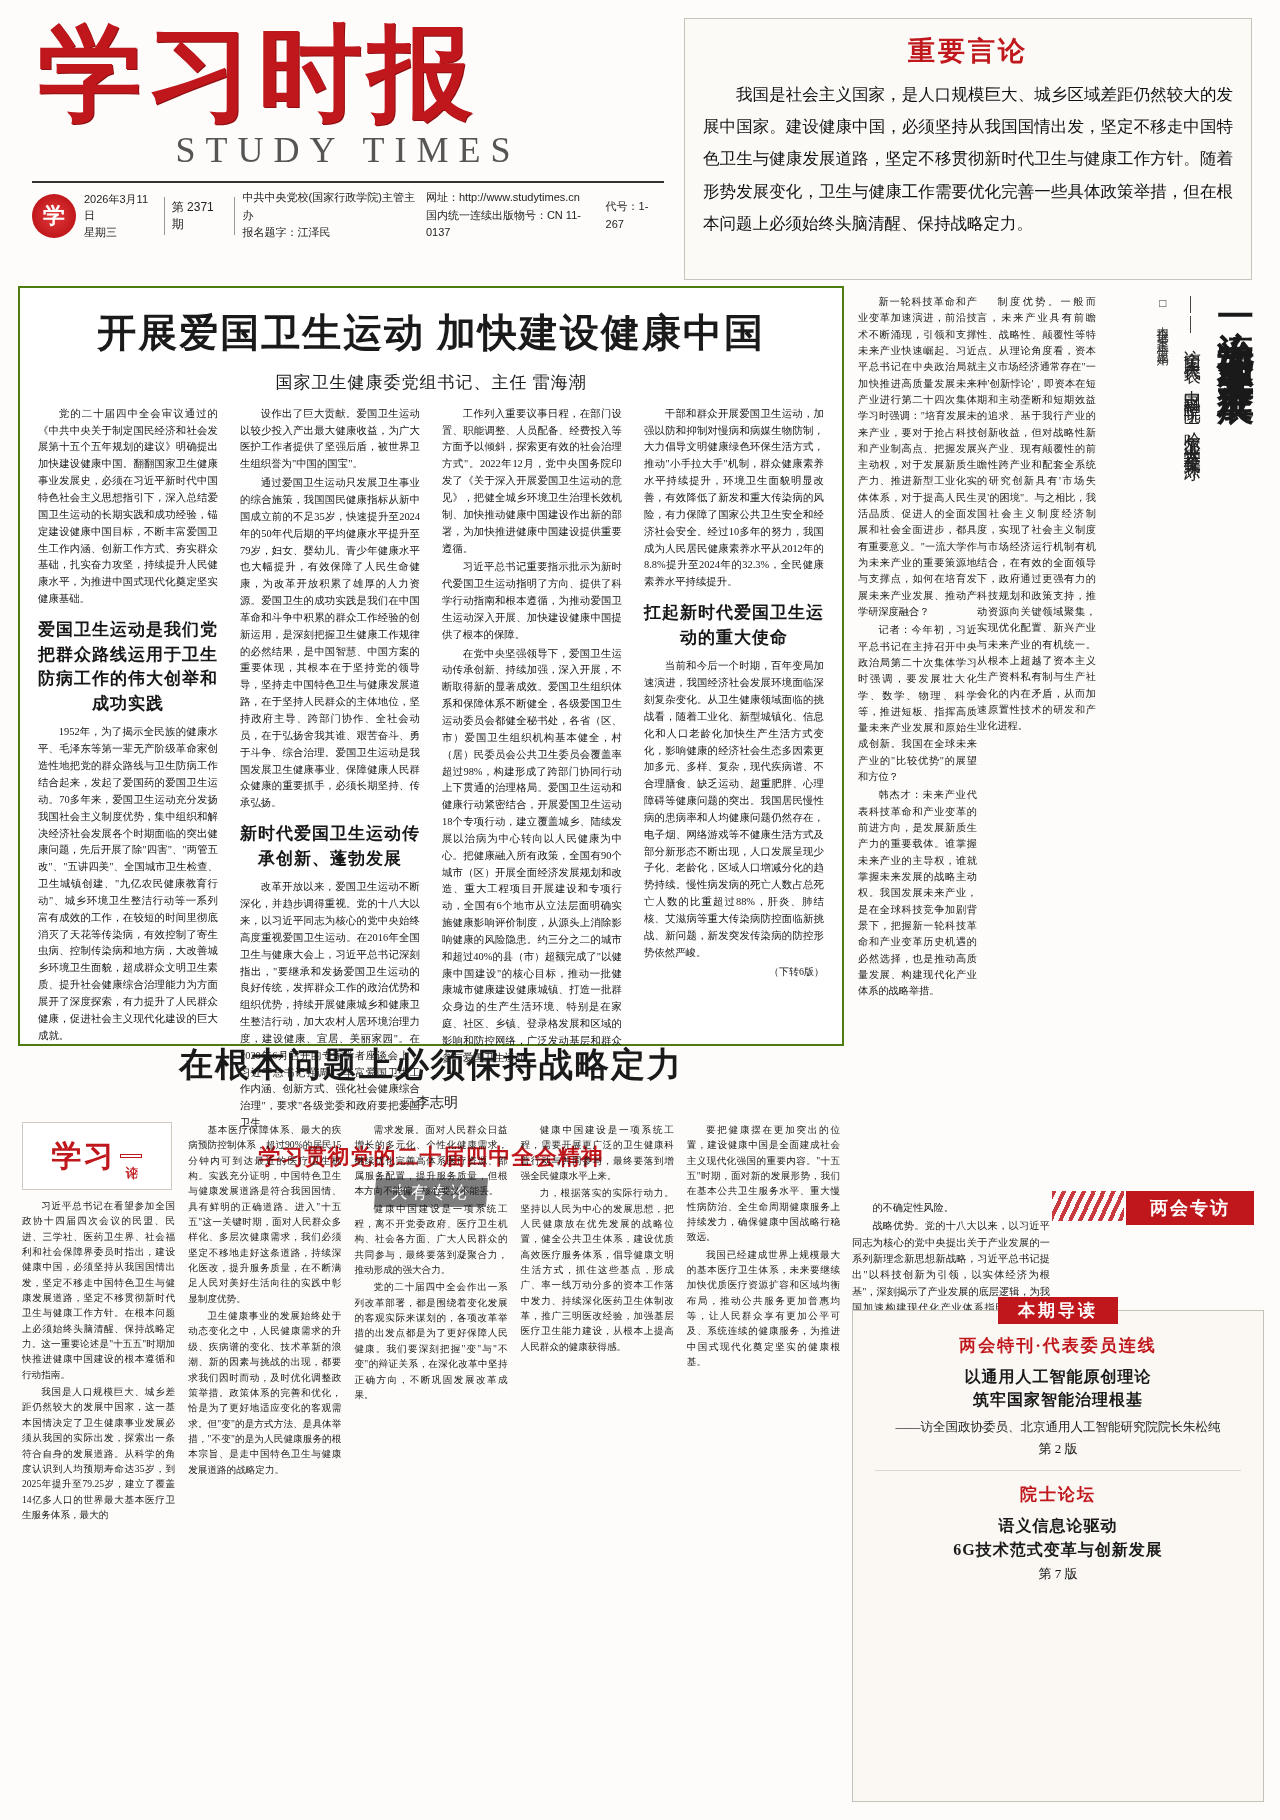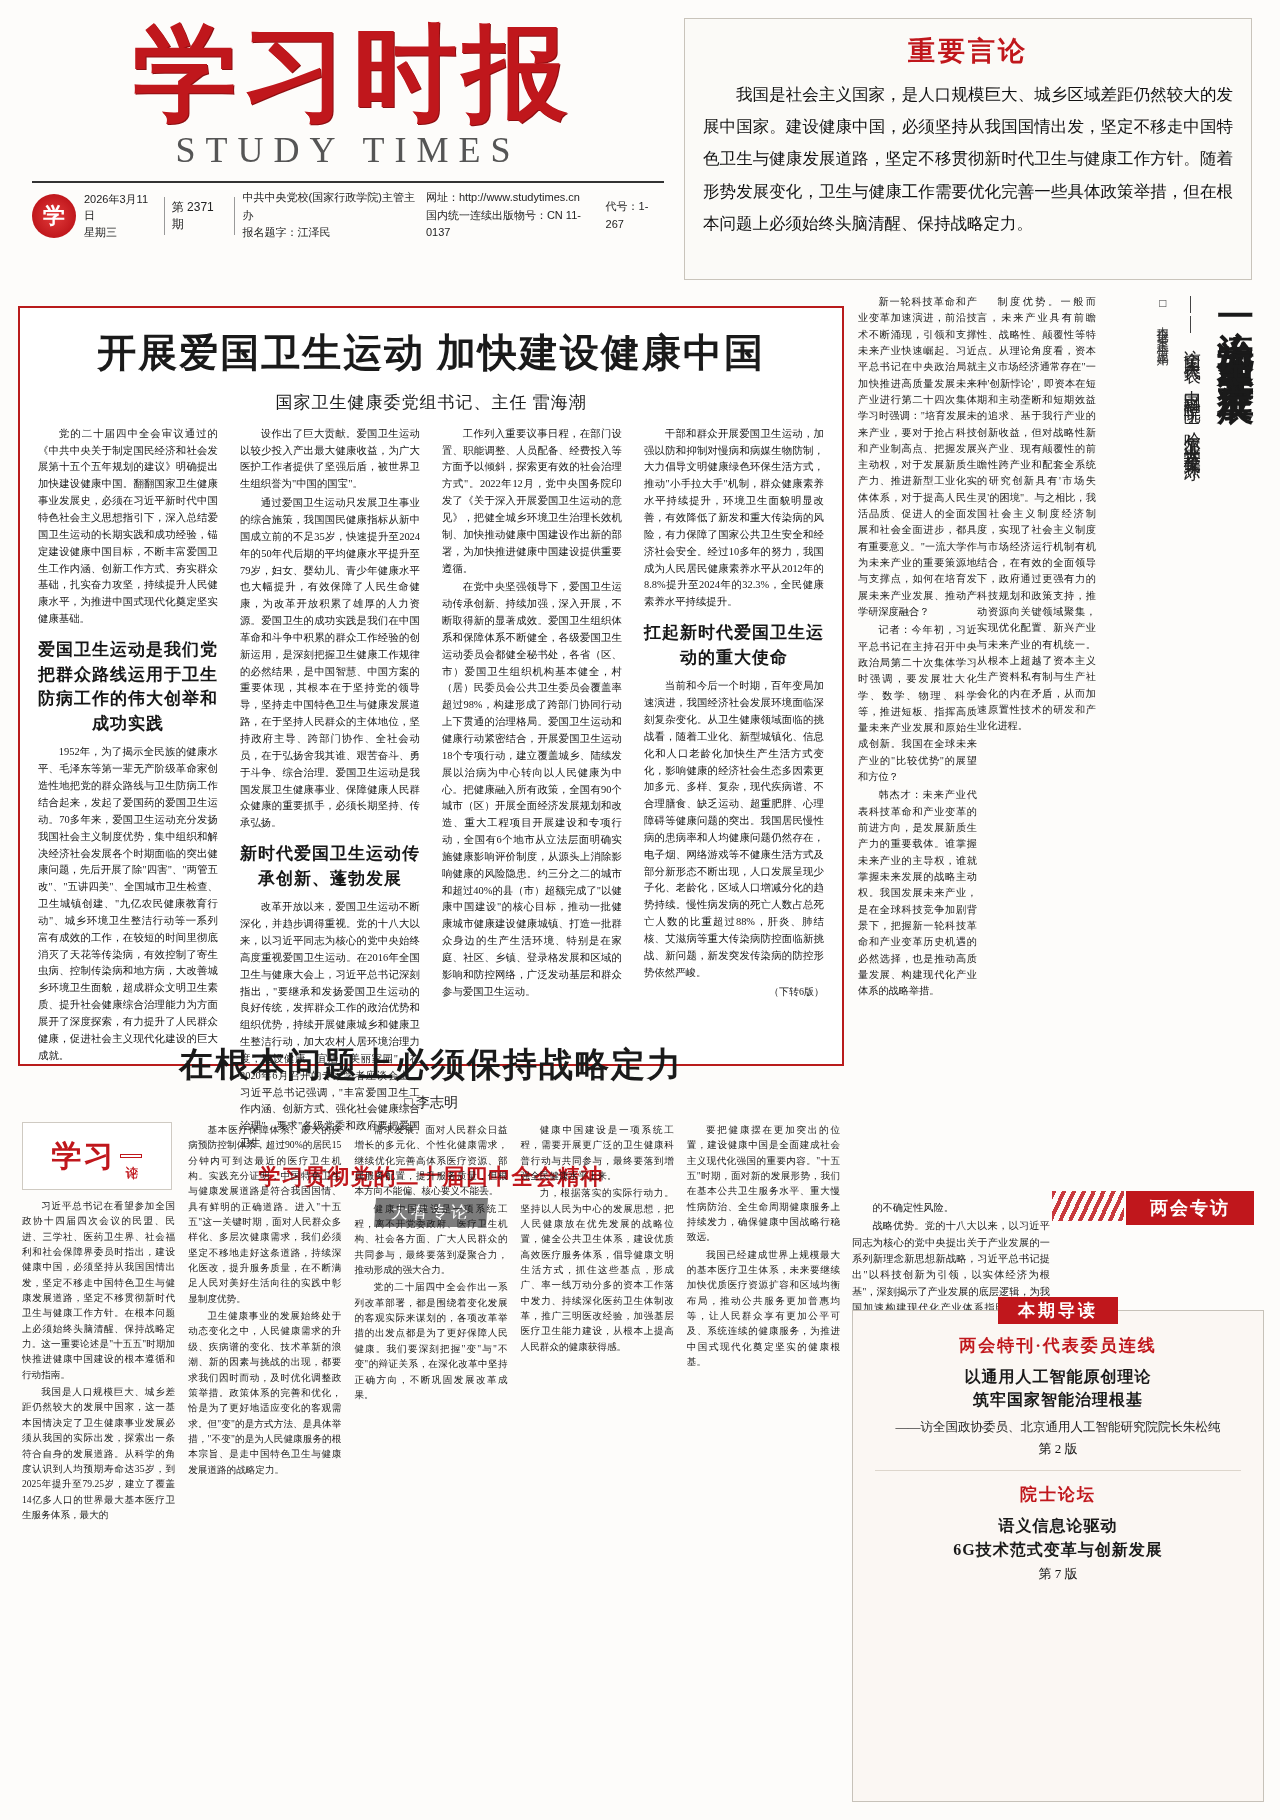--- a/index.html
+++ b/index.html
@@ -26,21 +26,21 @@
     height:295px;
   }
   .mast-left{width:640px;position:relative;}
   .mast-title{
     font-family:"DejaVu Serif",serif;
     font-weight:bold;
     font-size:104px;
     letter-spacing:6px;
     color:#c0171c;
     line-height:1.05;
-    text-align:center;
+    text-align:left;
     padding-left:10px;
     text-shadow:1px 1px 0 #8d0f12;
   }
   .mast-en{
     text-align:center;
     font-size:36px;
     letter-spacing:10px;
     color:#555;
     font-family:"Liberation Serif",serif;
     margin-top:2px;
@@ -95,25 +95,24 @@
     line-height:1.95;
     text-align:justify;
     text-indent:2em;
     color:#111;
   }
   
   .lead-box{
     position:absolute;
     left:18px;top:286px;
     width:826px;height:760px;
-    border:2px solid #b91c1c;
+    border:2px solid #4d7c0f;
     box-sizing:border-box;
     padding:16px 18px 8px 18px;
     background:#fff;
-    margin-top:20px;
   }
   .lead-title{
     text-align:center;
     font-size:39px;
     font-weight:bold;
     letter-spacing:2px;
     line-height:1.2;
     margin:6px 0 14px 0;
   }
   .lead-author{
@@ -312,20 +311,21 @@
 
       <div class="lead-col">
         <p>设作出了巨大贡献。爱国卫生运动以较少投入产出最大健康收益，为广大医护工作者提供了坚强后盾，被世界卫生组织誉为"中国的国宝"。</p>
         <p>通过爱国卫生运动只发展卫生事业的综合施策，我国国民健康指标从新中国成立前的不足35岁，快速提升至2024年的50年代后期的平均健康水平提升至79岁，妇女、婴幼儿、青少年健康水平也大幅提升，有效保障了人民生命健康，为改革开放积累了雄厚的人力资源。爱国卫生的成功实践是我们在中国革命和斗争中积累的群众工作经验的创新运用，是深刻把握卫生健康工作规律的必然结果，是中国智慧、中国方案的重要体现，其根本在于坚持党的领导导，坚持走中国特色卫生与健康发展道路，在于坚持人民群众的主体地位，坚持政府主导、跨部门协作、全社会动员，在于弘扬舍我其谁、艰苦奋斗、勇于斗争、综合治理。爱国卫生运动是我国发展卫生健康事业、保障健康人民群众健康的重要抓手，必须长期坚持、传承弘扬。</p>
         <div class="sub-head">新时代爱国卫生运动传承创新、蓬勃发展</div>
         <p>改革开放以来，爱国卫生运动不断深化，并趋步调得重视。党的十八大以来，以习近平同志为核心的党中央始终高度重视爱国卫生运动。在2016年全国卫生与健康大会上，习近平总书记深刻指出，"要继承和发扬爱国卫生运动的良好传统，发挥群众工作的政治优势和组织优势，持续开展健康城乡和健康卫生整洁行动，加大农村人居环境治理力度，建设健康、宜居、美丽家园"。在2020年6月召开的专家学者座谈会上，习近平总书记强调，"丰富爱国卫生工作内涵、创新方式、强化社会健康综合治理"，要求"各级党委和政府要把爱国卫生</p>
       </div>
 
       <div class="lead-col">
         <p>工作列入重要议事日程，在部门设置、职能调整、人员配备、经费投入等方面予以倾斜，探索更有效的社会治理方式"。2022年12月，党中央国务院印发了《关于深入开展爱国卫生运动的意见》，把健全城乡环境卫生治理长效机制、加快推动健康中国建设作出新的部署，为加快推进健康中国建设提供重要遵循。</p>
+        <p>习近平总书记重要指示批示为新时代爱国卫生运动指明了方向、提供了科学行动指南和根本遵循，为推动爱国卫生运动深入开展、加快建设健康中国提供了根本的保障。</p>
         <p>在党中央坚强领导下，爱国卫生运动传承创新、持续加强，深入开展，不断取得新的显著成效。爱国卫生组织体系和保障体系不断健全，各级爱国卫生运动委员会都健全秘书处，各省（区、市）爱国卫生组织机构基本健全，村（居）民委员会公共卫生委员会覆盖率超过98%，构建形成了跨部门协同行动上下贯通的治理格局。爱国卫生运动和健康行动紧密结合，开展爱国卫生运动18个专项行动，建立覆盖城乡、陆续发展以治病为中心转向以人民健康为中心。把健康融入所有政策，全国有90个城市（区）开展全面经济发展规划和改造、重大工程项目开展建设和专项行动，全国有6个地市从立法层面明确实施健康影响评价制度，从源头上消除影响健康的风险隐患。约三分之二的城市和超过40%的县（市）超额完成了"以健康中国建设"的核心目标，推动一批健康城市健康建设健康城镇、打造一批群众身边的生产生活环境、特别是在家庭、社区、乡镇、登录格发展和区域的影响和防控网络，广泛发动基层和群众参与爱国卫生运动。</p>
       </div>
 
       <div class="lead-col">
         <p>干部和群众开展爱国卫生运动，加强以防和抑制对慢病和病媒生物防制，大力倡导文明健康绿色环保生活方式，推动"小手拉大手"机制，群众健康素养水平持续提升，环境卫生面貌明显改善，有效降低了新发和重大传染病的风险，有力保障了国家公共卫生安全和经济社会安全。经过10多年的努力，我国成为人民居民健康素养水平从2012年的8.8%提升至2024年的32.3%，全民健康素养水平持续提升。</p>
         <div class="sub-head">扛起新时代爱国卫生运动的重大使命</div>
         <p>当前和今后一个时期，百年变局加速演进，我国经济社会发展环境面临深刻复杂变化。从卫生健康领域面临的挑战看，随着工业化、新型城镇化、信息化和人口老龄化加快生产生活方式变化，影响健康的经济社会生态多因素更加多元、多样、复杂，现代疾病谱、不合理膳食、缺乏运动、超重肥胖、心理障碍等健康问题的突出。我国居民慢性病的患病率和人均健康问题仍然存在，电子烟、网络游戏等不健康生活方式及部分新形态不断出现，人口发展呈现少子化、老龄化，区域人口增减分化的趋势持续。慢性病发病的死亡人数占总死亡人数的比重超过88%，肝炎、肺结核、艾滋病等重大传染病防控面临新挑战、新问题，新发突发传染病的防控形势依然严峻。</p>
         <div class="turn-note">（下转6版）</div>
       </div>
     </div>

